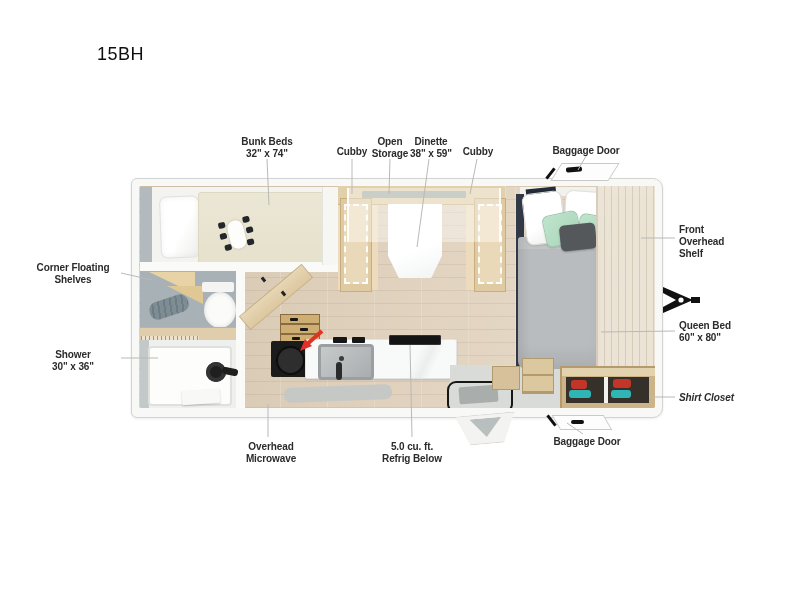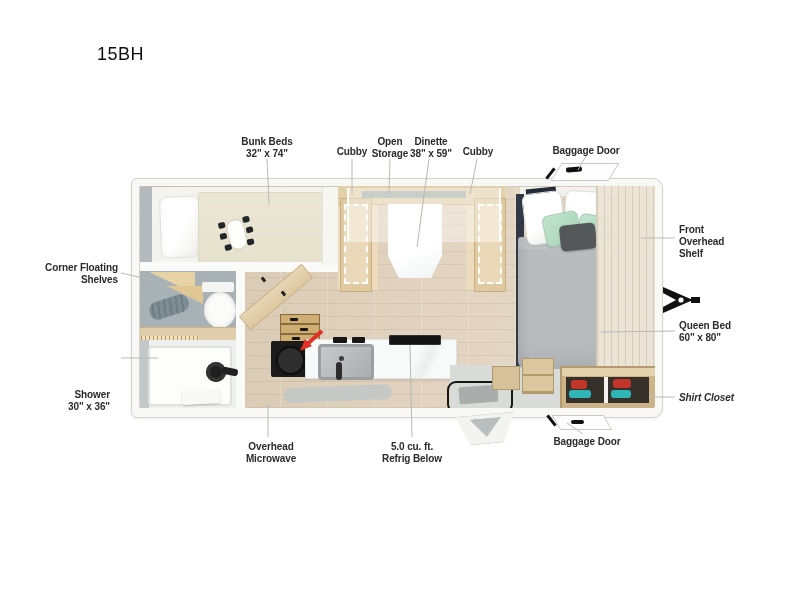--- a/index.html
+++ b/index.html
@@ -3,21 +3,21 @@
 <meta charset="utf-8">
 <style>
   html,body{margin:0;padding:0;}
   body{width:800px;height:600px;background:#ffffff;font-family:"Liberation Sans",sans-serif;position:relative;overflow:hidden;}
   .abs{position:absolute;}
   
   .plan-title{left:97px;top:44px;font-size:18px;font-weight:400;letter-spacing:.5px;color:#0e0e0e;}
   
   .callout{font-size:10px;font-weight:bold;line-height:1.22;color:#2b2b2b;white-space:pre-line;letter-spacing:-.1px;}
   .c-center{text-align:center;}
-  .c-right{text-align:right;}
+  .c-right{text-align:center;}
   
   .plan-wall{left:131px;top:178px;width:530px;height:238px;background:#f8f8f7;border:1.5px solid #d3d3d2;border-radius:6px 10px 10px 6px;box-shadow:0 1px 3px rgba(0,0,0,.08);}
   .plan-floor{left:139px;top:186px;width:516px;height:222px;overflow:hidden;border-radius:2px;
     background-color:#dccdb8;
     background-image:
       repeating-linear-gradient(180deg, rgba(120,90,60,.10) 0 1px, rgba(0,0,0,0) 1px 13px),
       repeating-linear-gradient(90deg, rgba(255,255,255,.18) 0 1px, rgba(0,0,0,0) 1px 47px),
       linear-gradient(90deg,#d7c7b1 0%,#e1d3bf 55%,#e6dac8 100%);}
   
   .plan-floor > div{position:absolute;}
@@ -262,19 +262,19 @@
 <div class="abs callout c-center" style="left:448px;top:146px;width:60px;">Cubby</div>
 <div class="abs callout c-center" style="left:546px;top:145px;width:80px;">Baggage Door</div>
 <div class="abs callout" style="left:679px;top:224px;width:60px;">Front
 Overhead
 Shelf</div>
 <div class="abs callout" style="left:679px;top:320px;width:60px;">Queen Bed
 60" x 80"</div>
 <div class="abs callout" style="left:679px;top:392px;width:60px;font-style:italic;">Shirt Closet</div>
 <div class="abs callout c-right" style="left:28px;top:262px;width:90px;">Corner Floating
 Shelves</div>
-<div class="abs callout c-right" style="left:20px;top:349px;width:90px;margin-top:40px;">Shower
+<div class="abs callout c-right" style="left:28px;top:349px;width:90px;">Shower
 30" x 36"</div>
 <div class="abs callout c-center" style="left:231px;top:441px;width:80px;">Overhead
 Microwave</div>
 <div class="abs callout c-center" style="left:372px;top:441px;width:80px;">5.0 cu. ft.
 Refrig Below</div>
 <div class="abs callout c-center" style="left:547px;top:436px;width:80px;">Baggage Door</div>
 
 </body></html>

